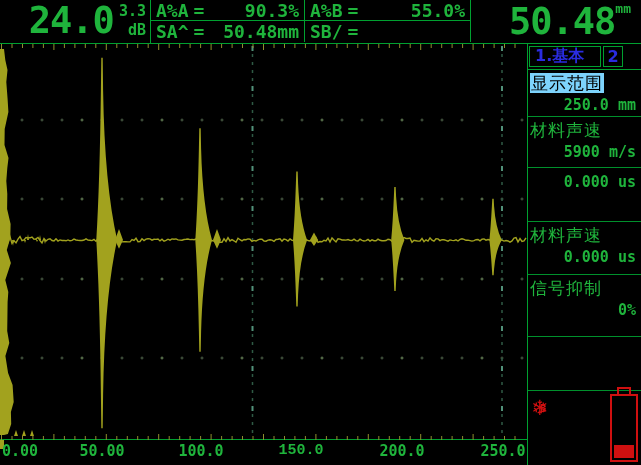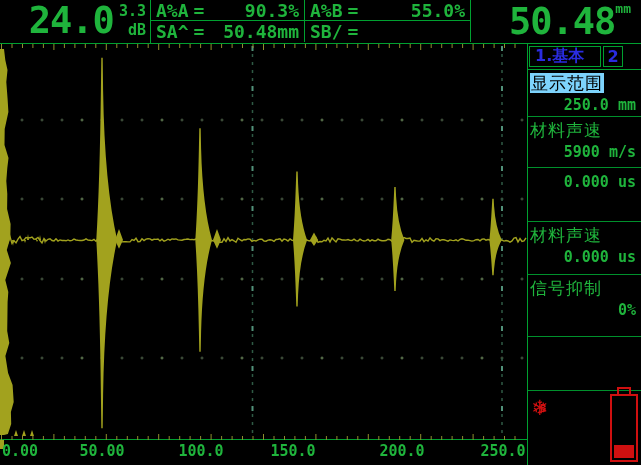--- a/index.html
+++ b/index.html
@@ -25,21 +25,21 @@
   .primary-unit { font-size:13px; font-weight:bold; color:var(--tx); align-self:flex-start; margin-top:1px; }
   
   .main { display:flex; height:421px; }
   .plot-col { width:527px; }
   .plot { position:relative; height:396px; border-bottom:1px solid var(--bd); }
   .plot svg { position:absolute; left:0; top:0; }
   .axis { position:relative; height:24px; }
   .axis span { position:absolute; top:2px; font-size:15px; font-weight:bold; color:var(--tx); }
   .axis .t0 { left:2px; }
   .axis .tc { transform:translateX(-50%); }
-  .axis .p50  { left:102px; } .axis .p100 { left:201px; } .axis .p150 { left:293px; }
+  .axis .p50  { left:102px; } .axis .p100 { left:201px; } .axis .p150 { left:301px;font-family:Liberation Mono, monospace; }
   .axis .p200 { left:402px; } .axis .p250 { left:503px; }
   .axis-block { position:absolute; left:0; top:0; width:4px; height:9px; background:var(--wave); }
   
   .sidebar { width:114px; border-left:1px solid var(--bd); display:flex; flex-direction:column; }
   .tabs { height:26px; display:flex; gap:2px; padding:2px 18px 2px 1px; border-bottom:1px solid var(--bd); }
   .tab { border:1px solid var(--bd); color:var(--blue); font-weight:bold; font-size:16px; display:flex; align-items:center; font-family:"DejaVu Sans","Liberation Sans",sans-serif; }
   .tab-main { flex:1; padding-left:5px; }
   .tab-num { width:20px; justify-content:center; }
   .menu-item { border-bottom:1px solid var(--sep); padding:3px 2px 0 2px; }
   .mi-label { font-size:17px; color:var(--tx); font-family:"DejaVu Sans","Liberation Sans",sans-serif; line-height:1.25; letter-spacing:1px; }

